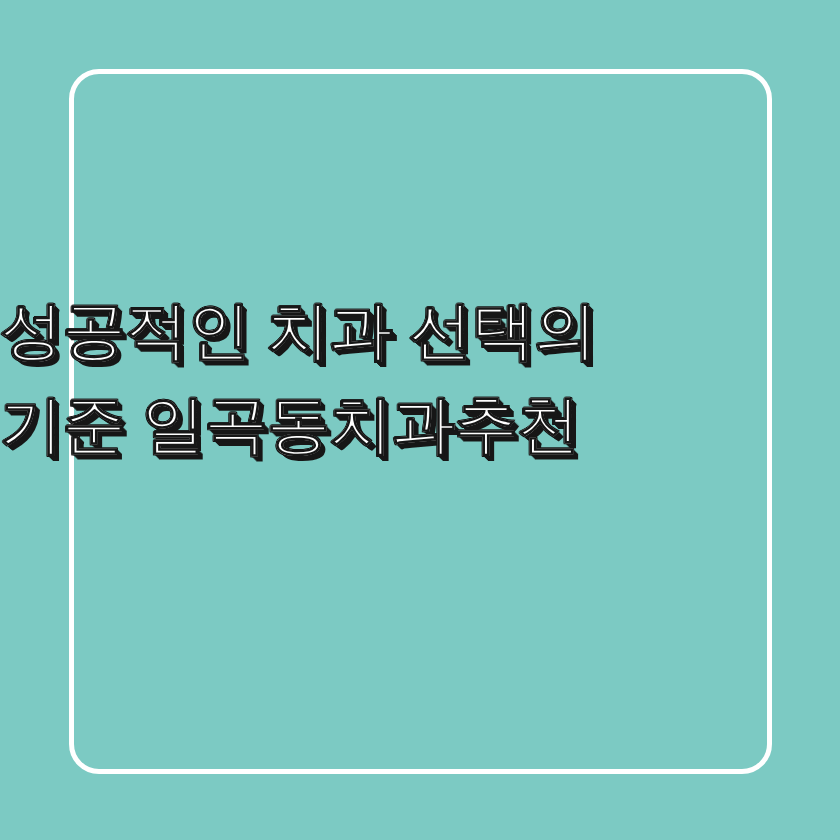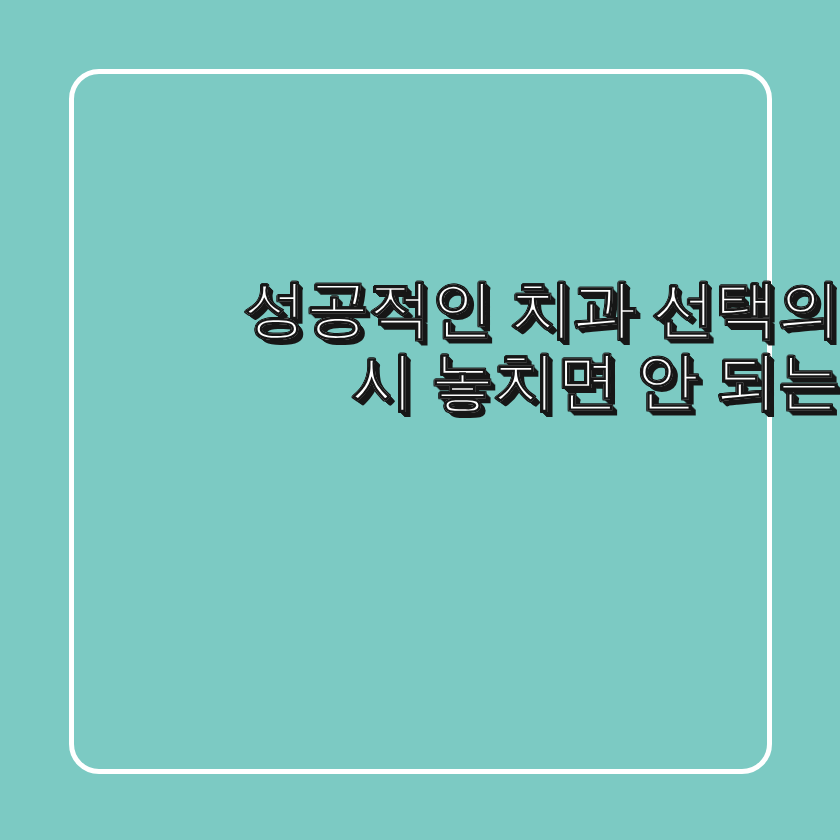--- a/index.html
+++ b/index.html
@@ -47,46 +47,47 @@
     display: flex;
     flex-direction: column;
     align-items: center;
     justify-content: flex-start;
     gap: 0;
   }
 
   .headline-line {
     display: block;
     width: 100%;
-    text-align: right;
+    text-align: left;
     font-family: "Liberation Sans", "DejaVu Sans", sans-serif;
     font-weight: 700;
     font-size: 63px;
     line-height: 72px;
     letter-spacing: -0.5px;
     color: #ffffff;
     white-space: nowrap;
     text-shadow:
        1px  1px 0 #171717,
        2px  2px 0 #171717,
        3px  3px 0 #171717,
        4px  4px 0 #171717,
        5px  5px 0 #171717,
       -1px  0   0 #171717,
        0   -1px 0 #171717,
        1px -1px 0 #171717,
       -1px  1px 0 #171717;
+    margin-top: 22px;
     -webkit-text-stroke: 0.5px #171717;
   }
 </style>
 </head>
 <body>
 
 <div class="banner">
 
   <div class="frame"></div>
 
   <div class="headline">
     <span class="headline-line">성공적인 치과 선택의</span>
-    <span class="headline-line">시 놓치면 안 되는</span>
+    <span class="headline-line">기준 일곡동치과추천</span>
   </div>
 
 </div>
 
 </body></html>

